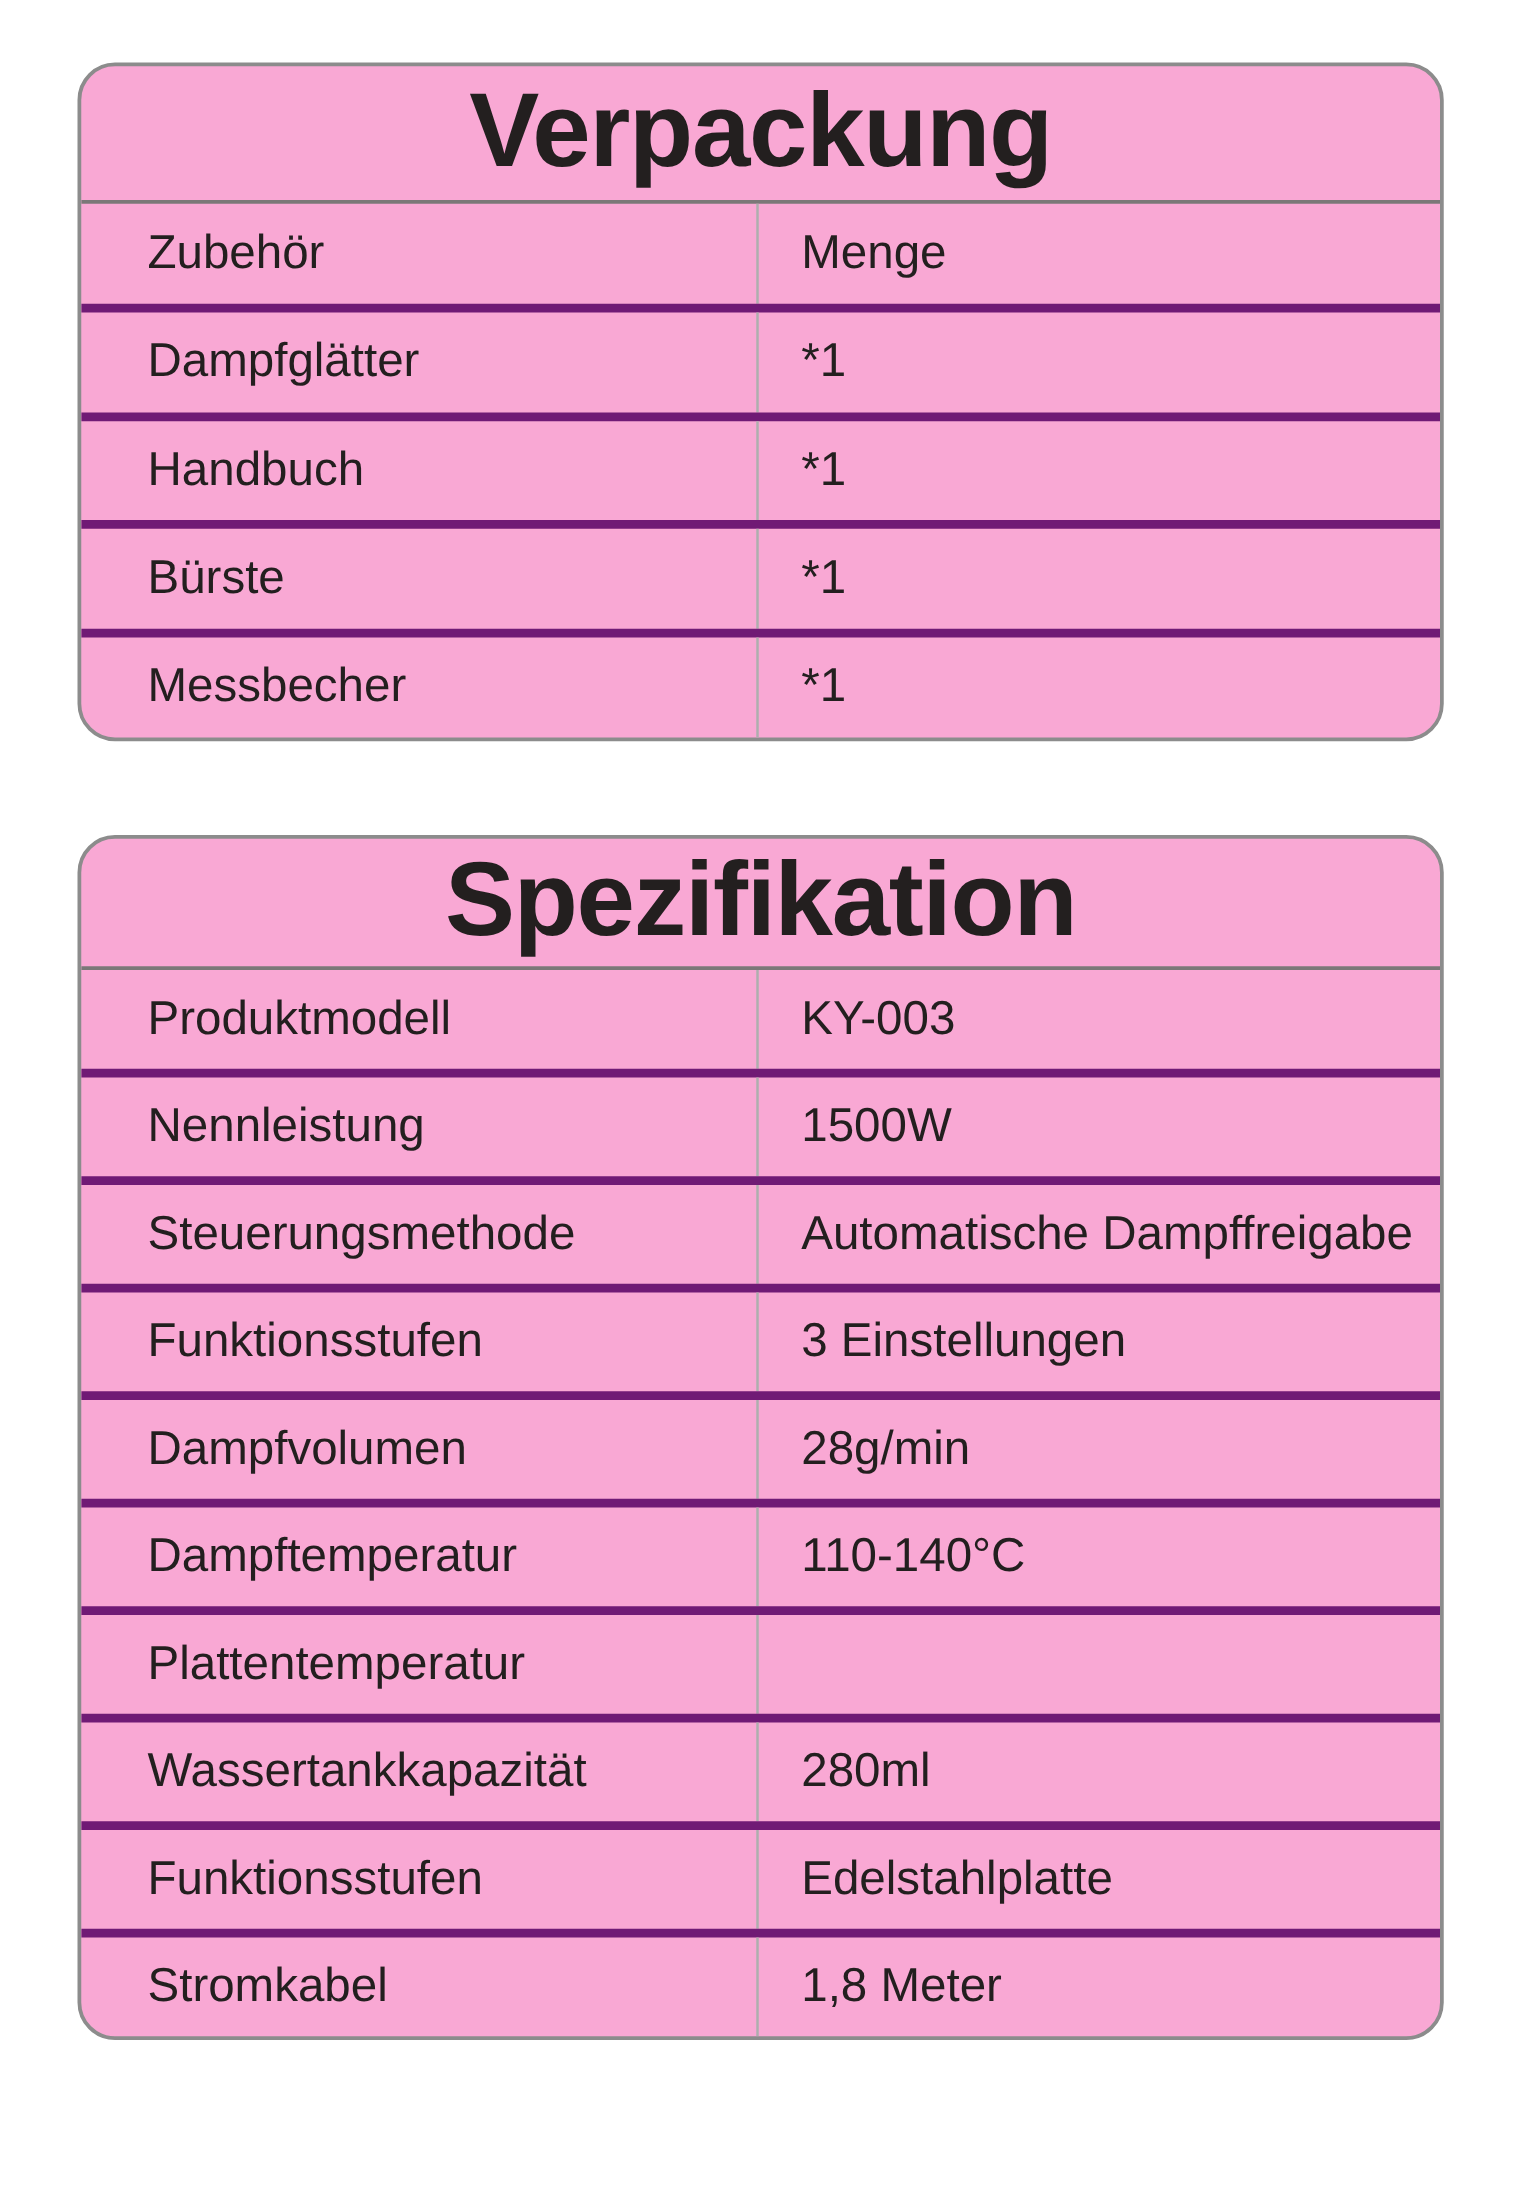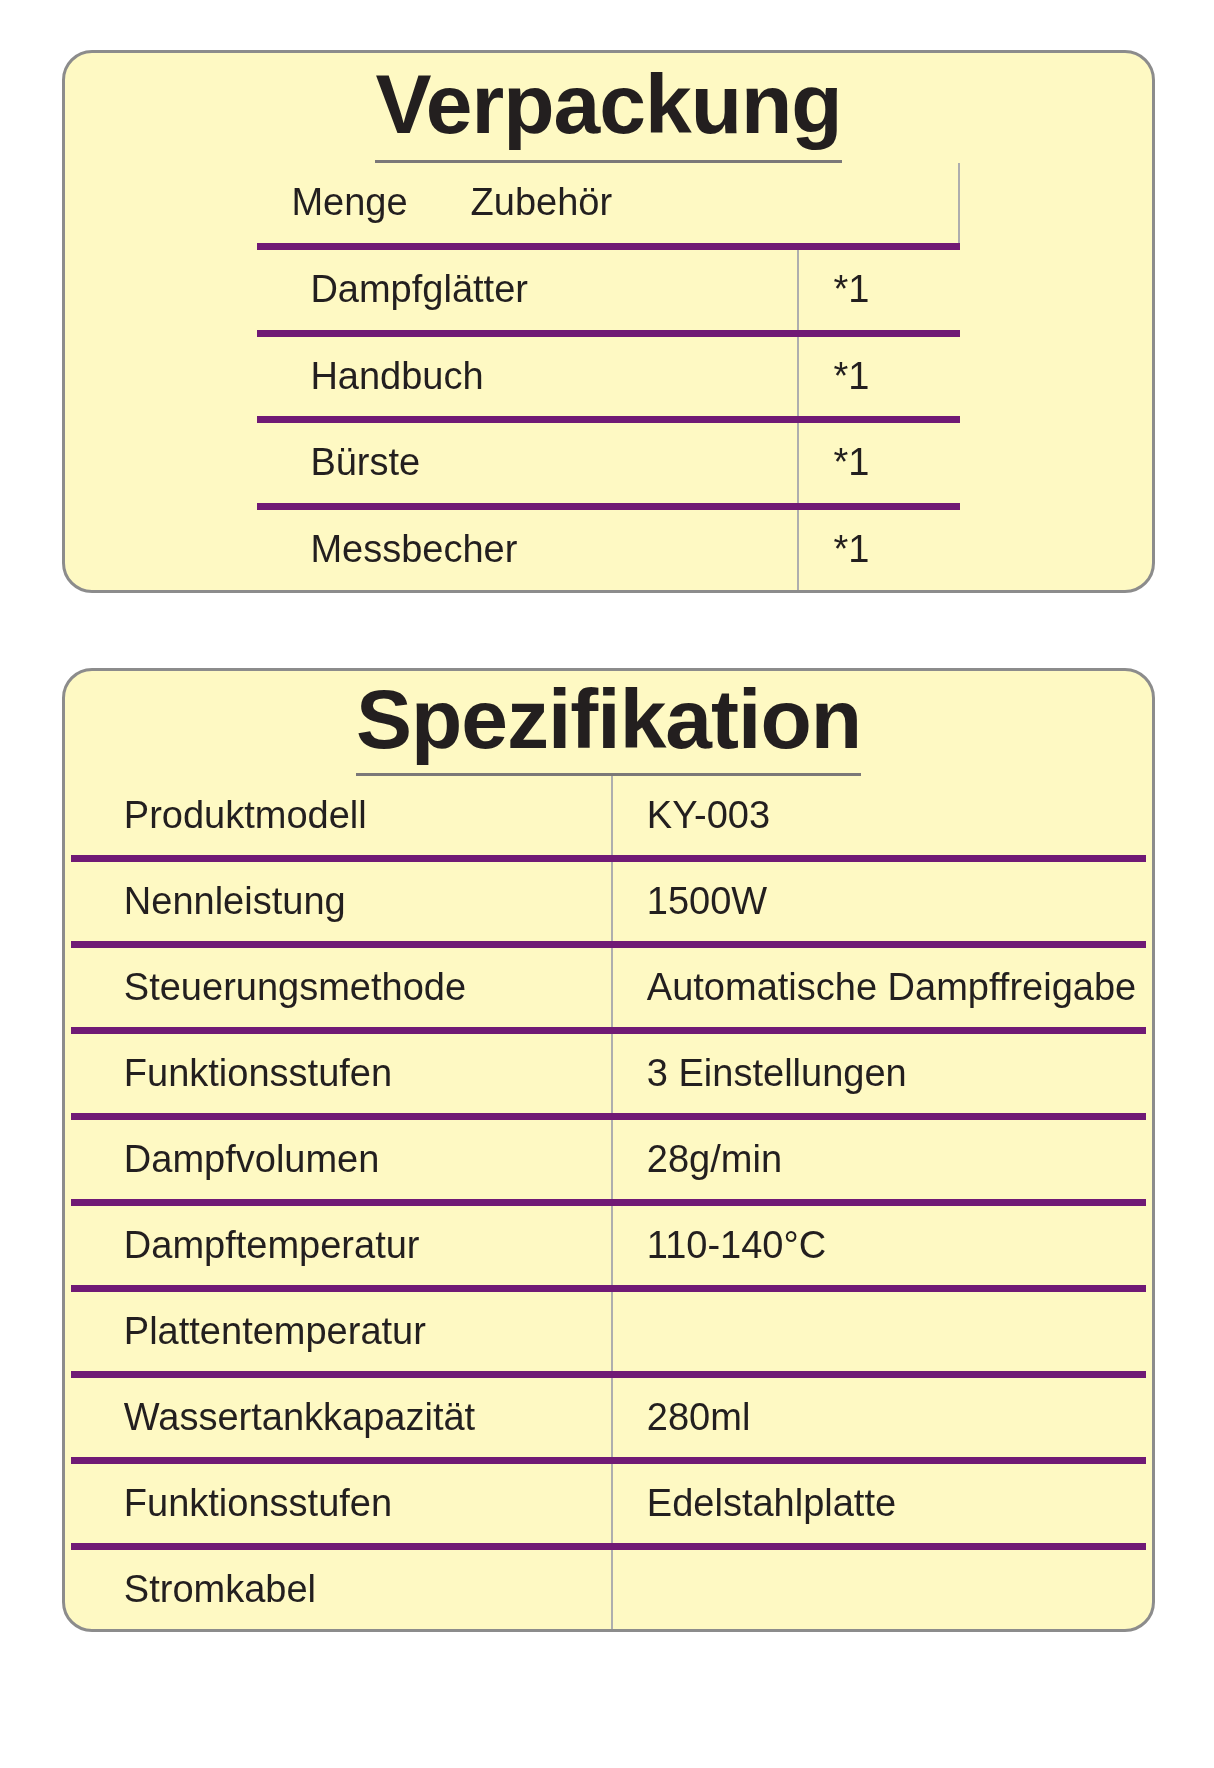--- a/index.html
+++ b/index.html
@@ -18,27 +18,26 @@
   .page {
     position: absolute;
     inset: 0;
     background: #ffffff;
   }
   .card {
     position: absolute;
     left: 62px;
     width: 1093px;
     box-sizing: border-box;
-    background: #fef9c3;
+    background: #f9a8d4;
     border: 3px solid #8c8c8c;
     border-radius: 30px;
     overflow: hidden;
     display: flex;
     flex-direction: column;
-    align-items: center;
   }
   .card-1 { top: 50px;  height: 543px; }
   .card-2 { top: 668px; height: 964px; }
 
   .card-title {
     flex: 0 0 auto;
     display: flex;
     align-items: center;
     justify-content: center;
     border-bottom: 3px solid #7b7878;
@@ -88,22 +87,22 @@
 </style>
 </head>
 <body>
 
 <div class="page">
 
   <section class="card card-1">
     <div class="card-title">Verpackung</div>
     <div class="rows">
       <div class="row">
+        <div class="cell label">Zubehör</div>
         <div class="cell value">Menge</div>
-        <div class="cell label">Zubehör</div>
       </div>
       <div class="row">
         <div class="cell label">Dampfglätter</div>
         <div class="cell value">*1</div>
       </div>
       <div class="row">
         <div class="cell label">Handbuch</div>
         <div class="cell value">*1</div>
       </div>
       <div class="row">
@@ -150,17 +149,18 @@
       <div class="row">
         <div class="cell label">Wassertankkapazität</div>
         <div class="cell value">280ml</div>
       </div>
       <div class="row">
         <div class="cell label">Funktionsstufen</div>
         <div class="cell value">Edelstahlplatte</div>
       </div>
       <div class="row">
         <div class="cell label">Stromkabel</div>
+        <div class="cell value">1,8 Meter</div>
       </div>
     </div>
   </section>
 
 </div>
 
 </body></html>

